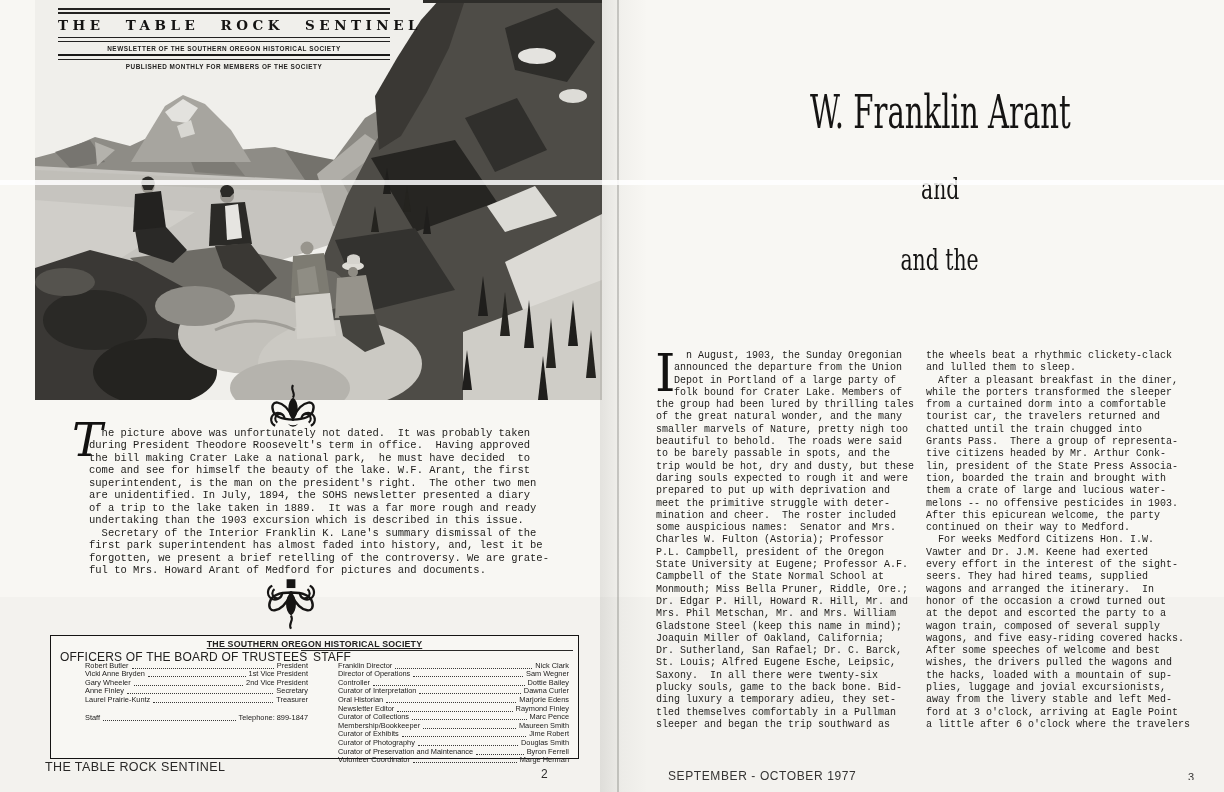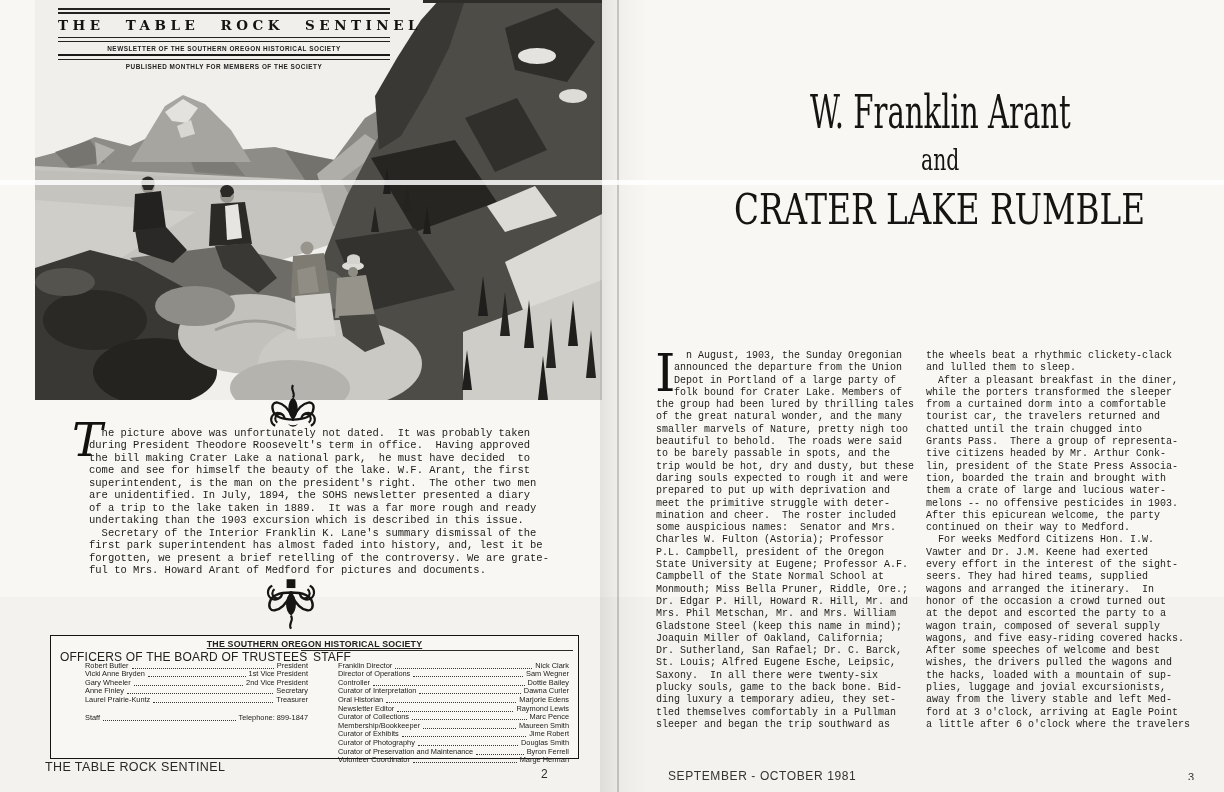--- a/index.html
+++ b/index.html
@@ -56,21 +56,21 @@
   #footer-left-page  { left:541px; top:767px; height:12px; font-size:12px; line-height:14px; color:#2e2d2c; }
   #footer-right-date { left:668px; top:769px; height:12px; font-size:12px; letter-spacing:0.6px;
                        line-height:14px; color:#343332; }
   #footer-right-page { left:1188px; top:771px; height:9px; font-size:11px; line-height:13px; color:#343332; }
 
   
   #article-title { left:662px; top:84px; width:556px; text-align:center; color:#151413; }
   .t-line { display:block; }
   .t-line span { display:inline-block; font-family:"DejaVu Serif", serif; white-space:nowrap; }
   .t-big    { height:58px; }  .t-big span    { font-size:47px; transform:scaleX(0.62); transform-origin:center; }
-  .t-small  { height:42px; }  .t-small span  { font-size:30px; transform:scaleX(0.68); transform-origin:center; }
+  .t-small  { height:42px;margin-top:29px; }  .t-small span  { font-size:30px; transform:scaleX(0.68); transform-origin:center; }
   .t-rumble { height:50px; }  .t-rumble span { font-size:43px; transform:scaleX(0.76); transform-origin:center; }
 
   
   .article-col { font-size:10px; line-height:12.3px; }
   #article-col1 { left:656px; top:350px; width:258px; }
   #article-col2 { left:926px; top:350px; width:258px; }
   #article-dropcap { left:655px; top:347px; font-family:"DejaVu Serif", serif; font-size:52px;
                      line-height:1; color:#121110; }
 
   
@@ -302,21 +302,21 @@
 
             <div class="leader-row">
               <span class="lbl">Oral Historian</span>
               <span class="dots"></span>
               <span class="val">Marjorie Edens</span>
             </div>
 
             <div class="leader-row">
               <span class="lbl">Newsletter Editor</span>
               <span class="dots"></span>
-              <span class="val">Raymond Lewis</span>
+              <span class="val">Raymond Finley</span>
             </div>
 
             <div class="leader-row">
               <span class="lbl">Curator of Collections</span>
               <span class="dots"></span>
               <span class="val">Marc Pence</span>
             </div>
 
             <div class="leader-row">
               <span class="lbl">Membership/Bookkeeper</span>
@@ -353,21 +353,21 @@
 
     <div id="footer-left-title" class="abs">THE TABLE ROCK SENTINEL</div>
     <div id="footer-left-page" class="abs clip">2</div>
   </div>
 
   <div id="right-page" class="page"></div>
 
   <div id="article-title" class="abs">
     <div class="t-line t-big"><span>W. Franklin Arant</span></div>
     <div class="t-line t-small"><span>and</span></div>
-    <div class="t-line t-rumble"><span>CRATER LAKE RUMBLE</span></div>
+    <div class="t-line t-small"><span>and the</span></div>
   </div>
 
   <div id="article-dropcap" class="abs">I</div>
   <div id="article-col1" class="abs mono pre article-col">     n August, 1903, the Sunday Oregonian
    announced the departure from the Union
    Depot in Portland of a large party of
    folk bound for Crater Lake. Members of
 the group had been lured by thrilling tales
 of the great natural wonder, and the many
 smaller marvels of Nature, pretty nigh too
@@ -420,19 +420,19 @@
 wagon train, composed of several supply
 wagons, and five easy-riding covered hacks.
 After some speeches of welcome and best
 wishes, the drivers pulled the wagons and
 the hacks, loaded with a mountain of sup-
 plies, luggage and jovial excursionists,
 away from the livery stable and left Med-
 ford at 3 o'clock, arriving at Eagle Point
 a little after 6 o'clock where the travelers</div>
 
-  <div id="footer-right-date" class="abs clip">SEPTEMBER - OCTOBER 1981</div>
+  <div id="footer-right-date" class="abs clip">SEPTEMBER - OCTOBER 1977</div>
   <div id="footer-right-page" class="abs clip">3</div>
 
   <div id="gutter-shade" class="abs"></div>
   <div id="gutter-line" class="abs"></div>
   <div id="scan-streak" class="abs"></div>
 </div>
 
 </body></html>

